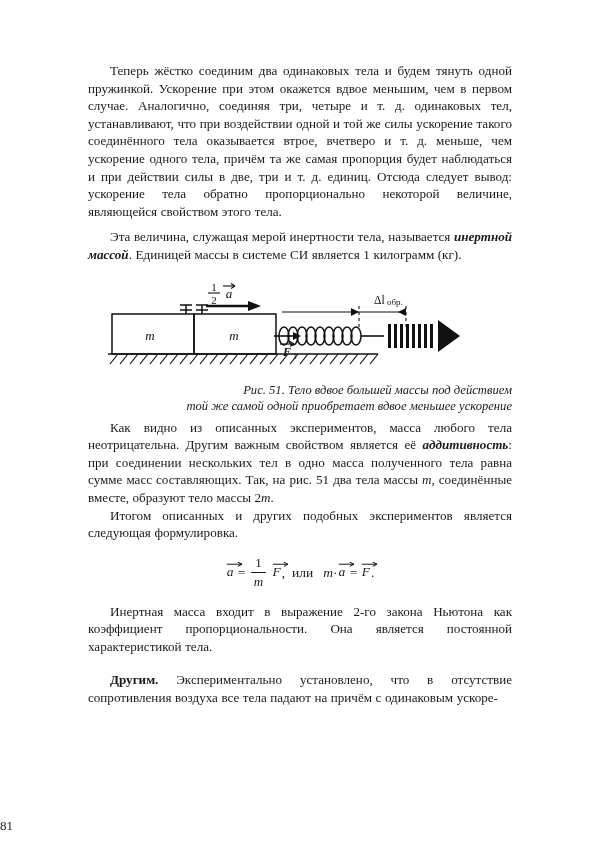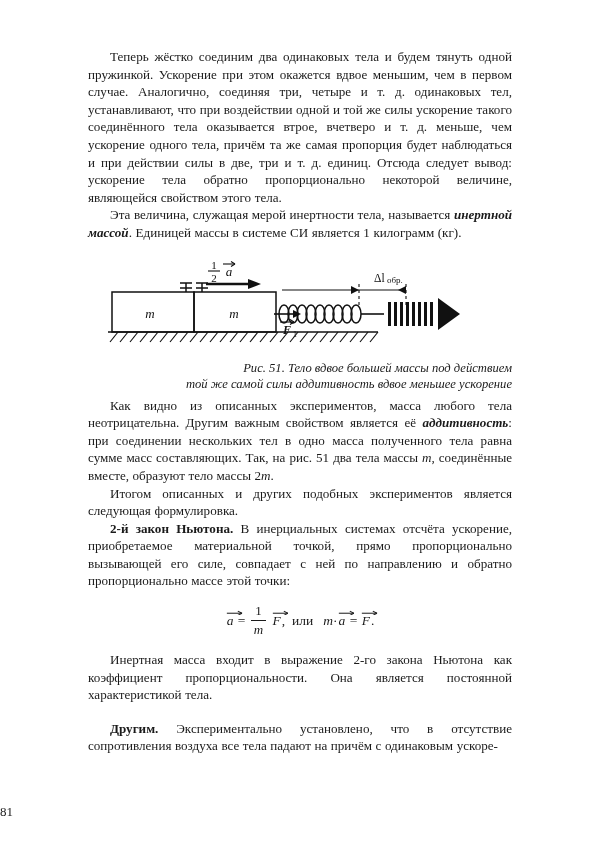--- a/index.html
+++ b/index.html
@@ -10,42 +10,42 @@
   body {
     width: 600px;
     height: 844px;
     position: relative;
     font-family: "Liberation Serif", "DejaVu Serif", serif;
     color: #1a1a1a;
     overflow: hidden;
   }
   .page {
     position: absolute;
-    left: 0; top: 4px;
+    left: 0; top: 18px;
     width: 600px;
     height: 716px;
     background: #fff;
   }
   .content {
     position: absolute;
     left: 88px;
     top: 44px;
     width: 424px;
   }
   p.body-text {
     margin: 0;
     font-size: 13.1px;
     line-height: 17.6px;
     text-align: justify;
     text-indent: 22px;
     hyphens: auto;
     -webkit-hyphens: auto;
     word-spacing: 0.02em;
   }
-  p.spaced { margin-top: 0px; }
+  p.spaced { margin-top: 8px; }
   .it { font-style: italic; }
   .bi { font-style: italic; font-weight: bold; }
   .b { font-weight: bold; }
 
   
   .figure-wrap {
     margin-top: 14px;
     margin-bottom: 4px;
     width: 424px;
   }
@@ -231,29 +231,28 @@
           <line x1="192" y1="66" x2="206" y2="66" stroke="#111" stroke-width="1.1"></line>
           <path d="M206 66 L202 63.5 M206 66 L202 68.5" stroke="#111" stroke-width="1.1" fill="none"></path>
 
           <text x="286" y="26" font-family="Liberation Serif, serif" font-size="11.5" fill="#111" text-anchor="start">Δl</text>
           <text x="299" y="27" font-family="Liberation Serif, serif" font-size="9" fill="#111" text-anchor="start">обр.</text>
         </svg>
       </div>
 
       <p class="figure-caption">
         <span>Рис. 51. Тело вдвое большей массы под действием</span><br>
-        <span>той же самой силы аддитивность вдвое меньшее ускорение</span>
+        <span>той же самой одной приобретает вдвое меньшее ускорение</span>
       </p>
     </div>
 
     <p class="body-text"><span>Как видно из описанных экспериментов, масса любого тела неотрицательна. Другим важным свойством является её </span><span class="bi">аддитивность</span><span>: при соединении нескольких тел в одно масса полученного тела равна сумме масс составляющих. Так, на рис. 51 два тела массы </span><span class="it">m</span><span>, соединённые вместе, образуют тело массы 2</span><span class="it">m</span><span>.</span></p>
 
     <p class="body-text">Итогом описанных и других подобных экспериментов является следующая формулировка.</p>
 
-    <p class="body-text"><span class="b">2-й закон Ньютона.</span><span> В инерциальных системах отсчёта ускорение, приобретаемое материальной точкой, прямо пропорционально вызывающей его силе, совпадает с ней по направлению и обратно пропорционально массе этой точки:</span></p>
 
     <div class="formula">
       <span class="vecwrap"><span>a</span><svg class="arrowbar" viewBox="0 0 20 8" preserveAspectRatio="none">
             <line x1="1" y1="5" x2="19" y2="5" stroke="#1a1a1a" stroke-width="1.2"></line>
             <path d="M19 5 L14 2.5 M19 5 L14 7.5" stroke="#1a1a1a" stroke-width="1.2" fill="none"></path>
           </svg></span>
       <span class="roman">=</span>
       <span class="frac"><span class="num">1</span><span class="den">m</span></span>
       <span class="vecwrap"><span>F</span><svg class="arrowbar" viewBox="0 0 20 8" preserveAspectRatio="none">
             <line x1="1" y1="5" x2="19" y2="5" stroke="#1a1a1a" stroke-width="1.2"></line>

